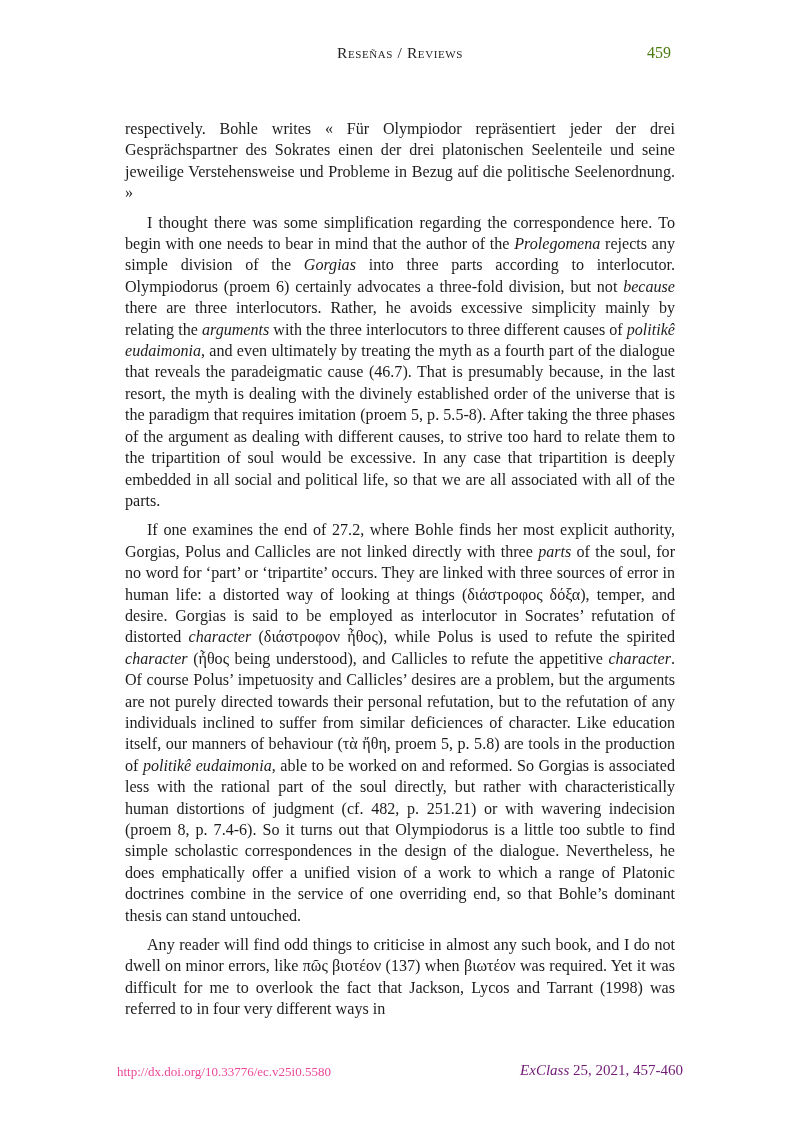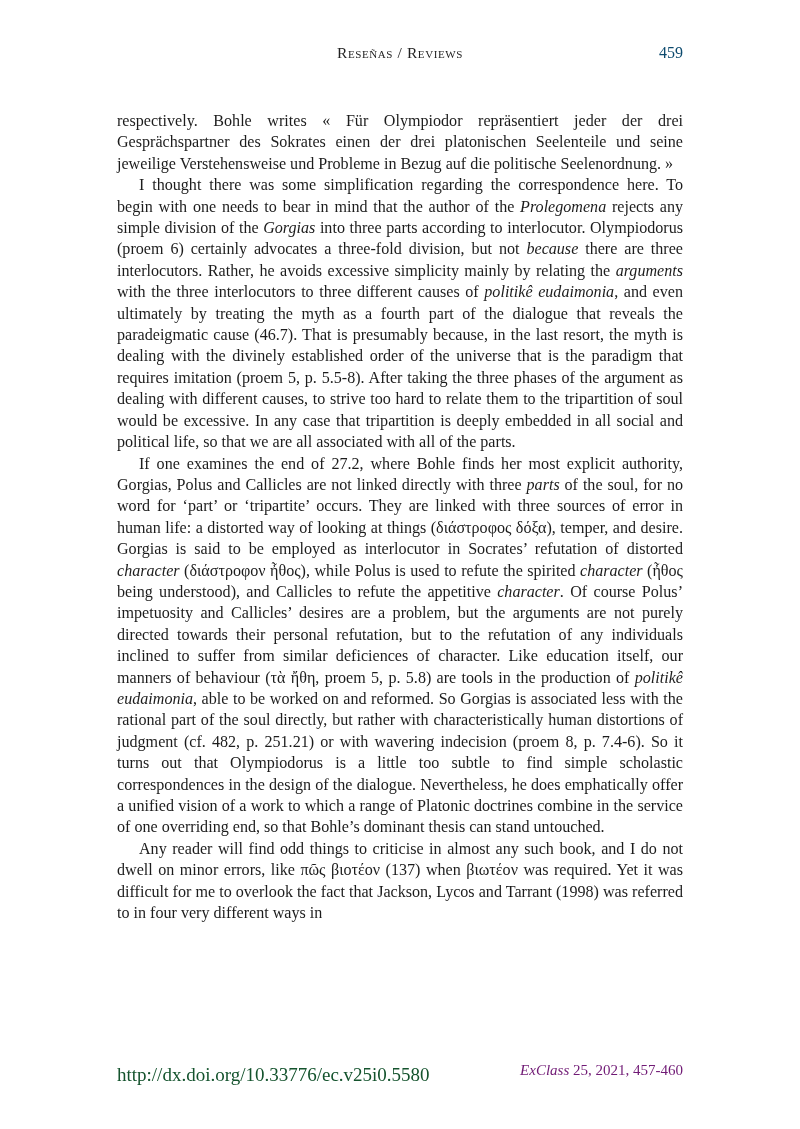--- a/index.html
+++ b/index.html
@@ -24,41 +24,41 @@
   .running-title {
     display: block;
     text-align: center;
     font-variant: small-caps;
     font-size: 15.5px;
     letter-spacing: 0.6px;
     color: #222;
   }
   .page-number {
     position: absolute;
-    right: 0; top: 0;
+    right: 12px; top: 0;
     font-size: 16px;
-    color: #0c4a6e;
+    color: #4d7c0f;
     text-align: center;
   }
 
   .body-text {
     top: 110px;
     font-size: 16.1px;
     line-height: 21.4px;
     text-align: justify;
   }
   .body-text p.para {
-    margin: 0;
+    margin: 8px;
     padding: 0;
   }
   .body-text p.para.indent { text-indent: 22px; }
   .body-text i { font-style: italic; }
 
   .footer { top: 1062px; height: 22px; font-size: 14px; }
-  .doi { position: absolute; left: 0; top: 2px; font-size: 19px; color: #14532d; }
+  .doi { position: absolute; left: 0; top: 2px; font-size: 13px; color: #ec4899; }
   .citation { position: absolute; right: 0; top: 0; font-size: 15px; color: #701a75; }
   .citation i { font-style: italic; }
 </style>
 </head>
 <body>
 
 <div class="page">
 
   <div class="text-block header">
     <span class="running-title">Reseñas / Reviews</span>

